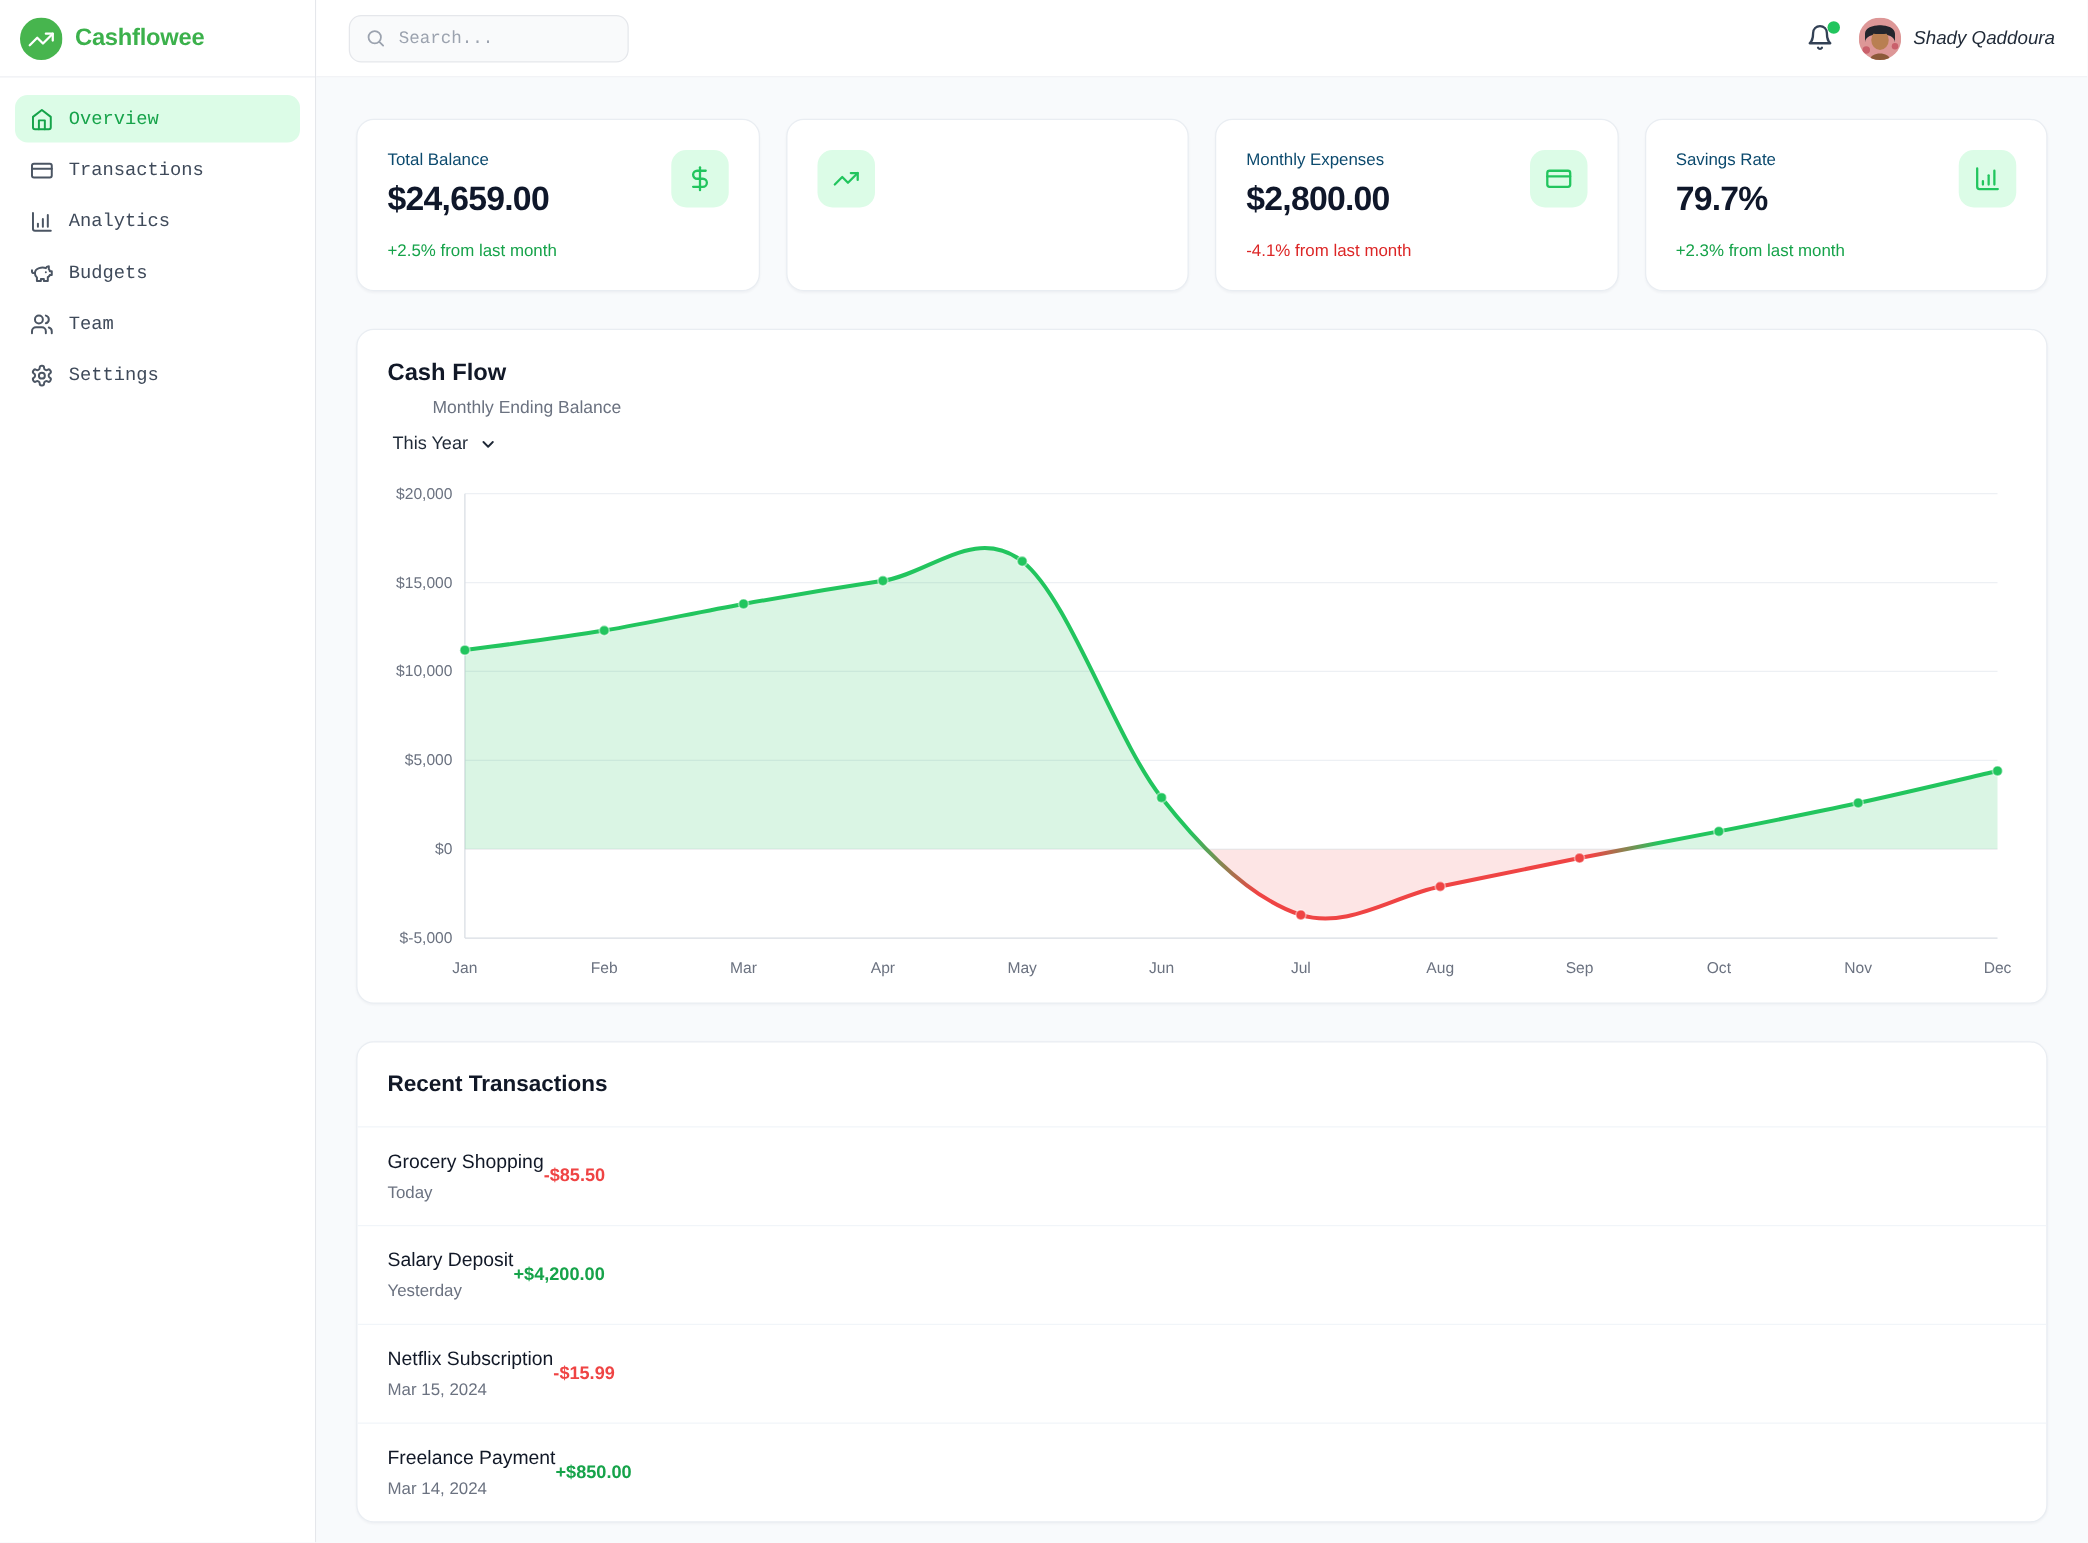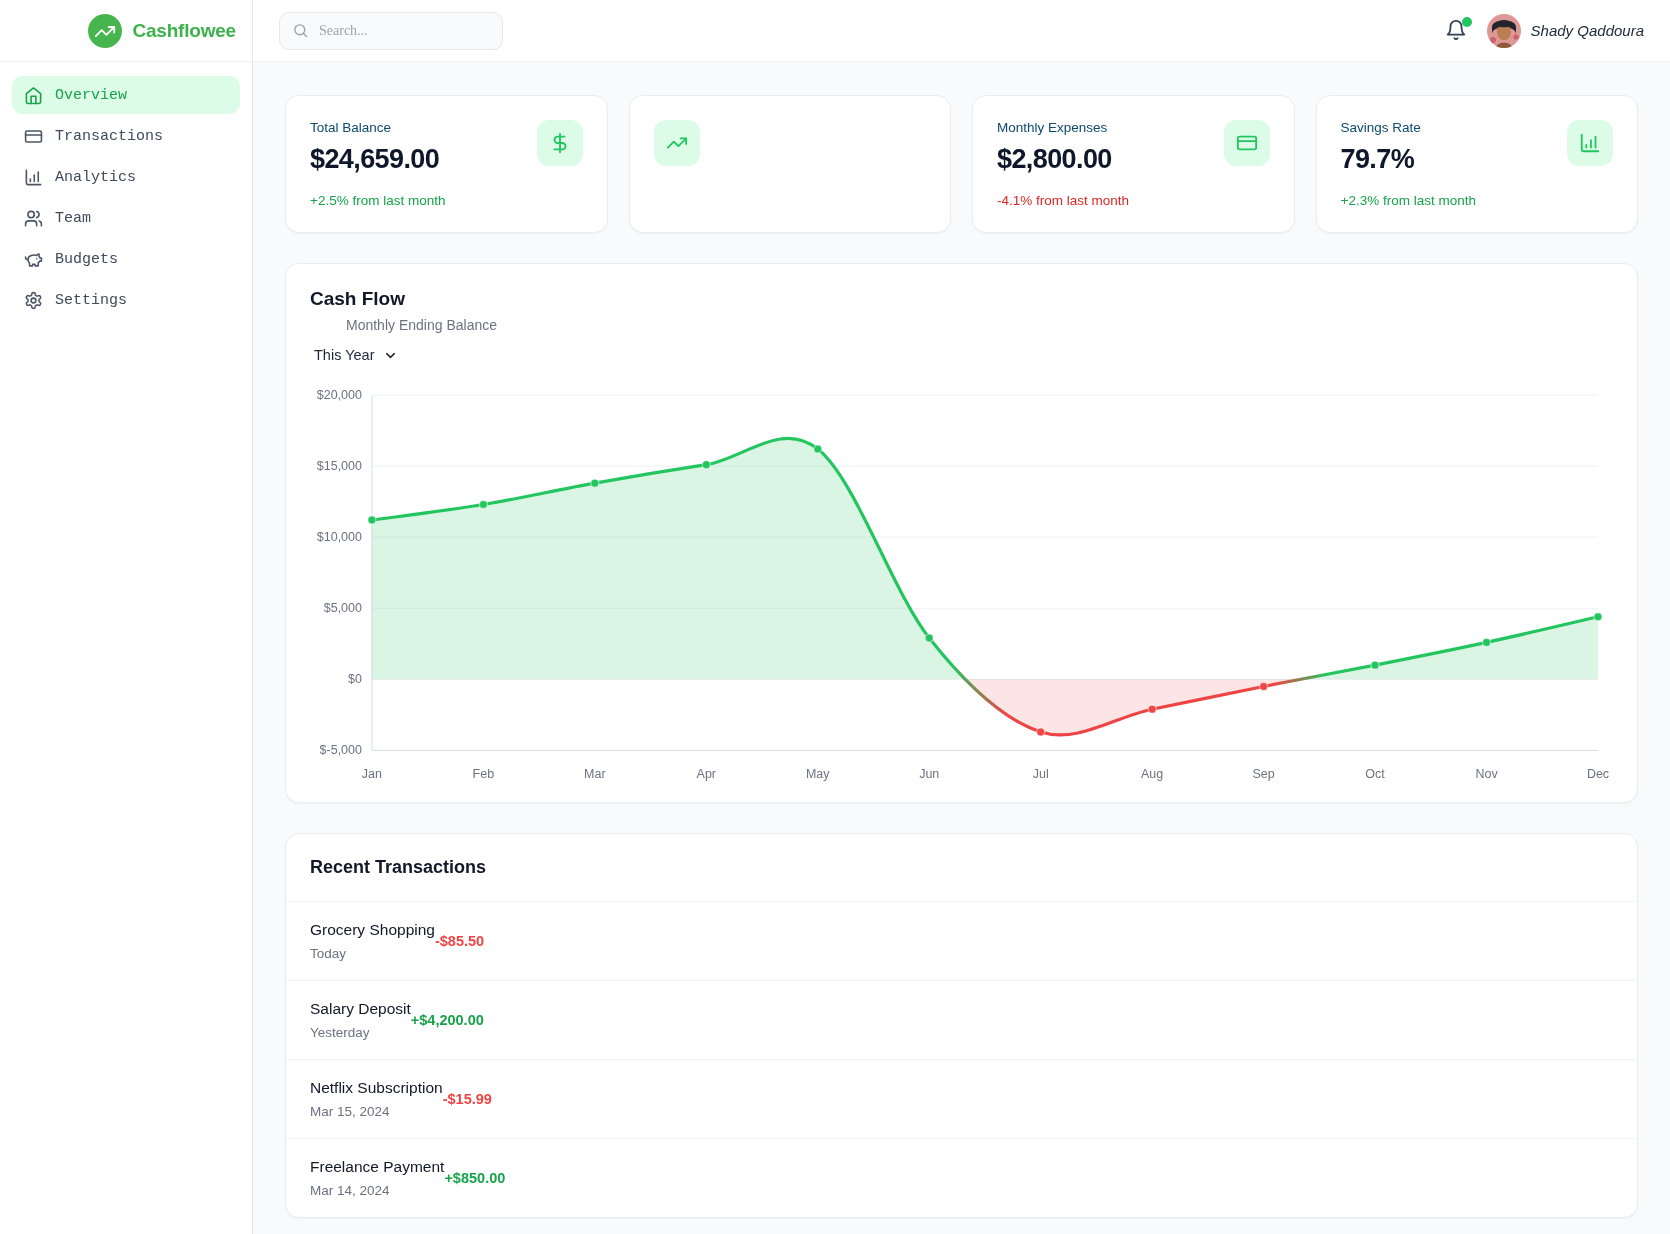--- a/index.html
+++ b/index.html
@@ -2,35 +2,35 @@
 <html><head>
 <meta charset="utf-8">
 <style>
   * { margin:0; padding:0; box-sizing:border-box; }
   html,body { width:1670px; height:1234px; overflow:hidden; }
   body { font-family:"Liberation Sans", sans-serif; background:#f8fafc; color:#111827; }
   .app { display:flex; width:1670px; height:1234px; }
 
   
   .sidebar { width:253px; min-width:253px; background:#fff; border-right:1px solid #e5e7eb; display:flex; flex-direction:column; }
-  .brand { height:62px; display:flex; align-items:center; gap:10px; padding:0 16px; border-bottom:1px solid #eef0f3;justify-content:flex-end; }
+  .brand { height:62px; display:flex; align-items:center; gap:10px; padding:0 16px; border-bottom:1px solid #eef0f3; }
   .brand-logo { width:34px; height:34px; flex:0 0 auto; }
   .brand-name { font-size:19px; font-weight:700; color:#3cb14c; letter-spacing:-0.2px; }
   .nav { padding:14px 12px; display:flex; flex-direction:column; gap:3px; }
   .nav-item { display:flex; align-items:center; gap:12px; height:38px; padding:0 12px; border-radius:10px; color:#3f4a5a; font-size:15px; cursor:pointer;font-family:Liberation Mono, monospace; }
   .nav-item svg { width:19px; height:19px; stroke:currentColor; color:#4b5563; }
   .nav-item.active { background:#dcfce7; color:#16a34a; }
   .nav-item.active svg { color:#16a34a; }
 
   
   .right-col { flex:1; display:flex; flex-direction:column; min-width:0; }
   .topbar { height:62px; background:#fff; border-bottom:1px solid #eef0f3; display:flex; align-items:center; padding:0 26px; }
   .search-box { display:flex; align-items:center; gap:10px; width:224px; height:38px; background:#f9fafb; border:1px solid #e5e7eb; border-radius:10px; padding:0 12px; }
   .search-box svg { width:17px; height:17px; stroke:#9ca3af; flex:0 0 auto; }
-  .search-box input { border:none; outline:none; background:transparent; font-size:14px; color:#374151; width:100%; font-family:Liberation Serif, serif; }
+  .search-box input { border:none; outline:none; background:transparent; font-size:14px; color:#374151; width:100%; font-family:Liberation Mono, monospace; }
   .search-box input::placeholder { color:#9ca3af; }
   .topbar-right { margin-left:auto; display:flex; align-items:center; gap:18px; }
   .bell-wrap { position:relative; width:24px; height:24px; cursor:pointer; }
   .bell-wrap svg { width:22px; height:22px; stroke:#334155; }
   .bell-dot { position:absolute; top:-2px; right:-3px; width:10px; height:10px; border-radius:50%; background:#22c55e; }
   .user-chip { display:flex; align-items:center; gap:10px; cursor:pointer;font-style:italic; }
   .avatar { width:34px; height:34px; border-radius:50%; overflow:hidden; flex:0 0 auto; }
   .user-name { font-size:15px; font-weight:500; color:#1f2937; }
 
   
@@ -104,34 +104,34 @@
         <svg viewBox="0 0 24 24" fill="none" stroke-width="2" stroke-linecap="round" stroke-linejoin="round">
             <path d="M3 3v16a2 2 0 0 0 2 2h16"></path>
             <path d="M13 17V9"></path>
             <path d="M18 17V5"></path>
             <path d="M8 17v-3"></path>
           </svg>
         <span>Analytics</span>
       </div>
       <div class="nav-item">
         <svg viewBox="0 0 24 24" fill="none" stroke-width="2" stroke-linecap="round" stroke-linejoin="round">
+            <path d="M19 5c-1.5 0-2.8 1.4-3 2-3.5-1.5-11-.3-11 5 0 1.8 0 3 2 4.5V20h4v-2h3v2h4v-4c1-.5 1.7-1 2-2h2v-4h-2c0-1-.5-1.5-1-2V5z"></path>
+            <path d="M2 9v1c0 1.1.9 2 2 2h1"></path>
+            <path d="M16 11h.01"></path>
+          </svg>
+        <span>Budgets</span>
+      </div>
+      <div class="nav-item">
+        <svg viewBox="0 0 24 24" fill="none" stroke-width="2" stroke-linecap="round" stroke-linejoin="round">
             <path d="M16 21v-2a4 4 0 0 0-4-4H6a4 4 0 0 0-4 4v2"></path>
             <circle cx="9" cy="7" r="4"></circle>
             <path d="M22 21v-2a4 4 0 0 0-3-3.87"></path>
             <path d="M16 3.13a4 4 0 0 1 0 7.75"></path>
           </svg>
         <span>Team</span>
-      </div>
-      <div class="nav-item">
-        <svg viewBox="0 0 24 24" fill="none" stroke-width="2" stroke-linecap="round" stroke-linejoin="round">
-            <path d="M19 5c-1.5 0-2.8 1.4-3 2-3.5-1.5-11-.3-11 5 0 1.8 0 3 2 4.5V20h4v-2h3v2h4v-4c1-.5 1.7-1 2-2h2v-4h-2c0-1-.5-1.5-1-2V5z"></path>
-            <path d="M2 9v1c0 1.1.9 2 2 2h1"></path>
-            <path d="M16 11h.01"></path>
-          </svg>
-        <span>Budgets</span>
       </div>
       <div class="nav-item">
         <svg viewBox="0 0 24 24" fill="none" stroke-width="2" stroke-linecap="round" stroke-linejoin="round">
             <path d="M12.22 2h-.44a2 2 0 0 0-2 2v.18a2 2 0 0 1-1 1.73l-.43.25a2 2 0 0 1-2 0l-.15-.08a2 2 0 0 0-2.73.73l-.22.38a2 2 0 0 0 .73 2.73l.15.1a2 2 0 0 1 1 1.72v.51a2 2 0 0 1-1 1.74l-.15.09a2 2 0 0 0-.73 2.73l.22.38a2 2 0 0 0 2.73.73l.15-.08a2 2 0 0 1 2 0l.43.25a2 2 0 0 1 1 1.73V20a2 2 0 0 0 2 2h.44a2 2 0 0 0 2-2v-.18a2 2 0 0 1 1-1.73l.43-.25a2 2 0 0 1 2 0l.15.08a2 2 0 0 0 2.73-.73l.22-.39a2 2 0 0 0-.73-2.73l-.15-.08a2 2 0 0 1-1-1.74v-.5a2 2 0 0 1 1-1.74l.15-.09a2 2 0 0 0 .73-2.73l-.22-.38a2 2 0 0 0-2.73-.73l-.15.08a2 2 0 0 1-2 0l-.43-.25a2 2 0 0 1-1-1.73V4a2 2 0 0 0-2-2z"></path>
             <circle cx="12" cy="12" r="3"></circle>
           </svg>
         <span>Settings</span>
       </div>
     </nav>
   </aside>

